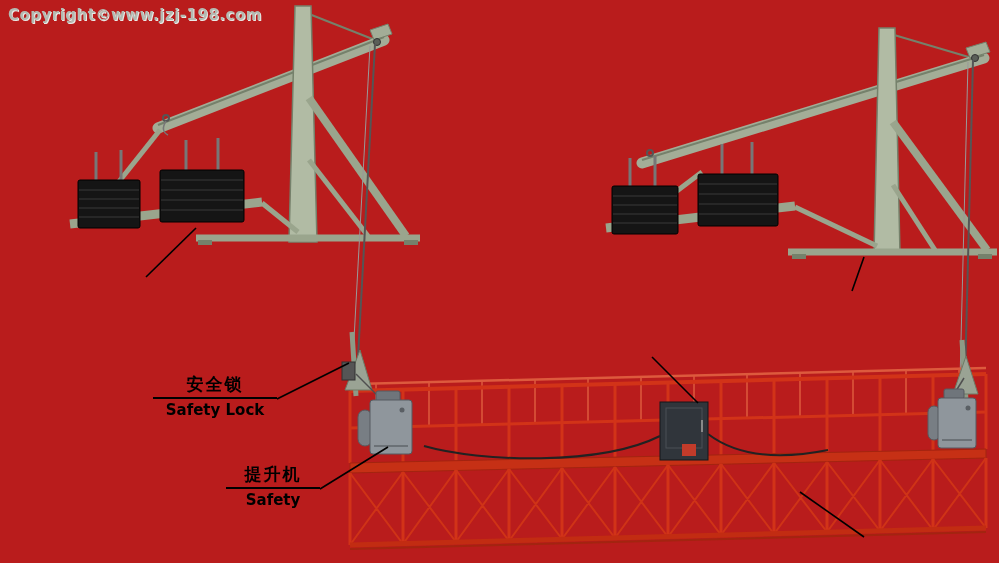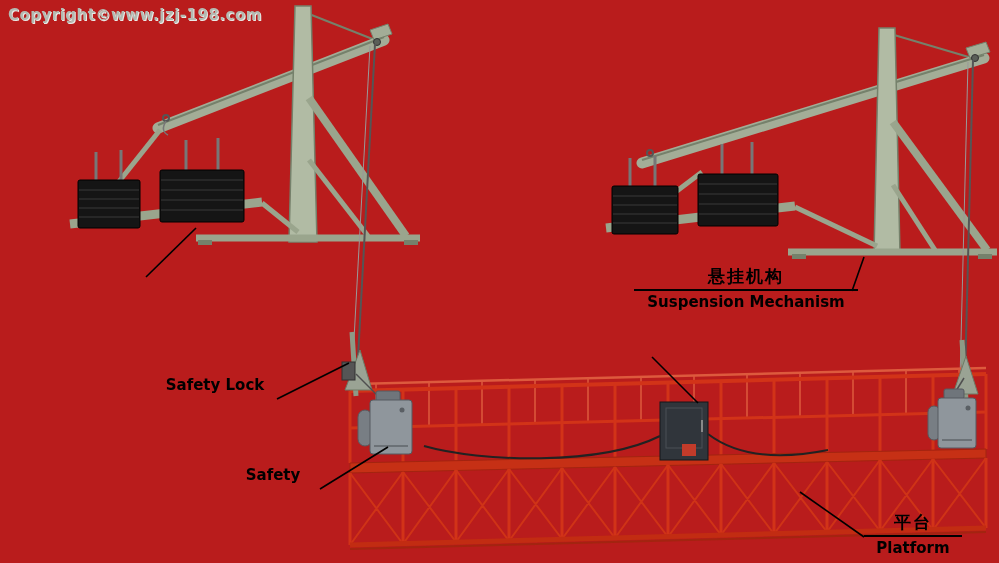--- a/index.html
+++ b/index.html
@@ -150,34 +150,28 @@
       <path d="M652 357 L698 403" stroke="#000" stroke-width="1.6" fill="none"></path>
       <path d="M277 399 L349 363" stroke="#000" stroke-width="1.6" fill="none"></path>
       <path d="M320 489 L388 447" stroke="#000" stroke-width="1.6" fill="none"></path>
       <path d="M864 537 L800 492" stroke="#000" stroke-width="1.6" fill="none"></path>
     </g>
   </svg>
 
   <div class="watermark">Copyright©www.jzj-198.com</div>
 
 
-  <div class="label" style="left:634px;top:266px;width:224px;">
-    <span class="zh">悬挂机构</span>
-    <span class="en">Suspension Mechanism</span>
-  </div>
 
   <div class="label" style="left:650px;top:332px;width:230px;">
   </div>
 
   <div class="label" style="left:153px;top:374px;width:124px;">
+    <span class="zh">安全锁</span>
     <span class="en">Safety Lock</span>
   </div>
 
   <div class="label" style="left:226px;top:464px;width:94px;">
+    <span class="zh">提升机</span>
     <span class="en">Safety</span>
   </div>
 
-  <div class="label" style="left:864px;top:512px;width:98px;">
-    <span class="zh">平台</span>
-    <span class="en">Platform</span>
-  </div>
 
 </div>
 
 </body></html>

